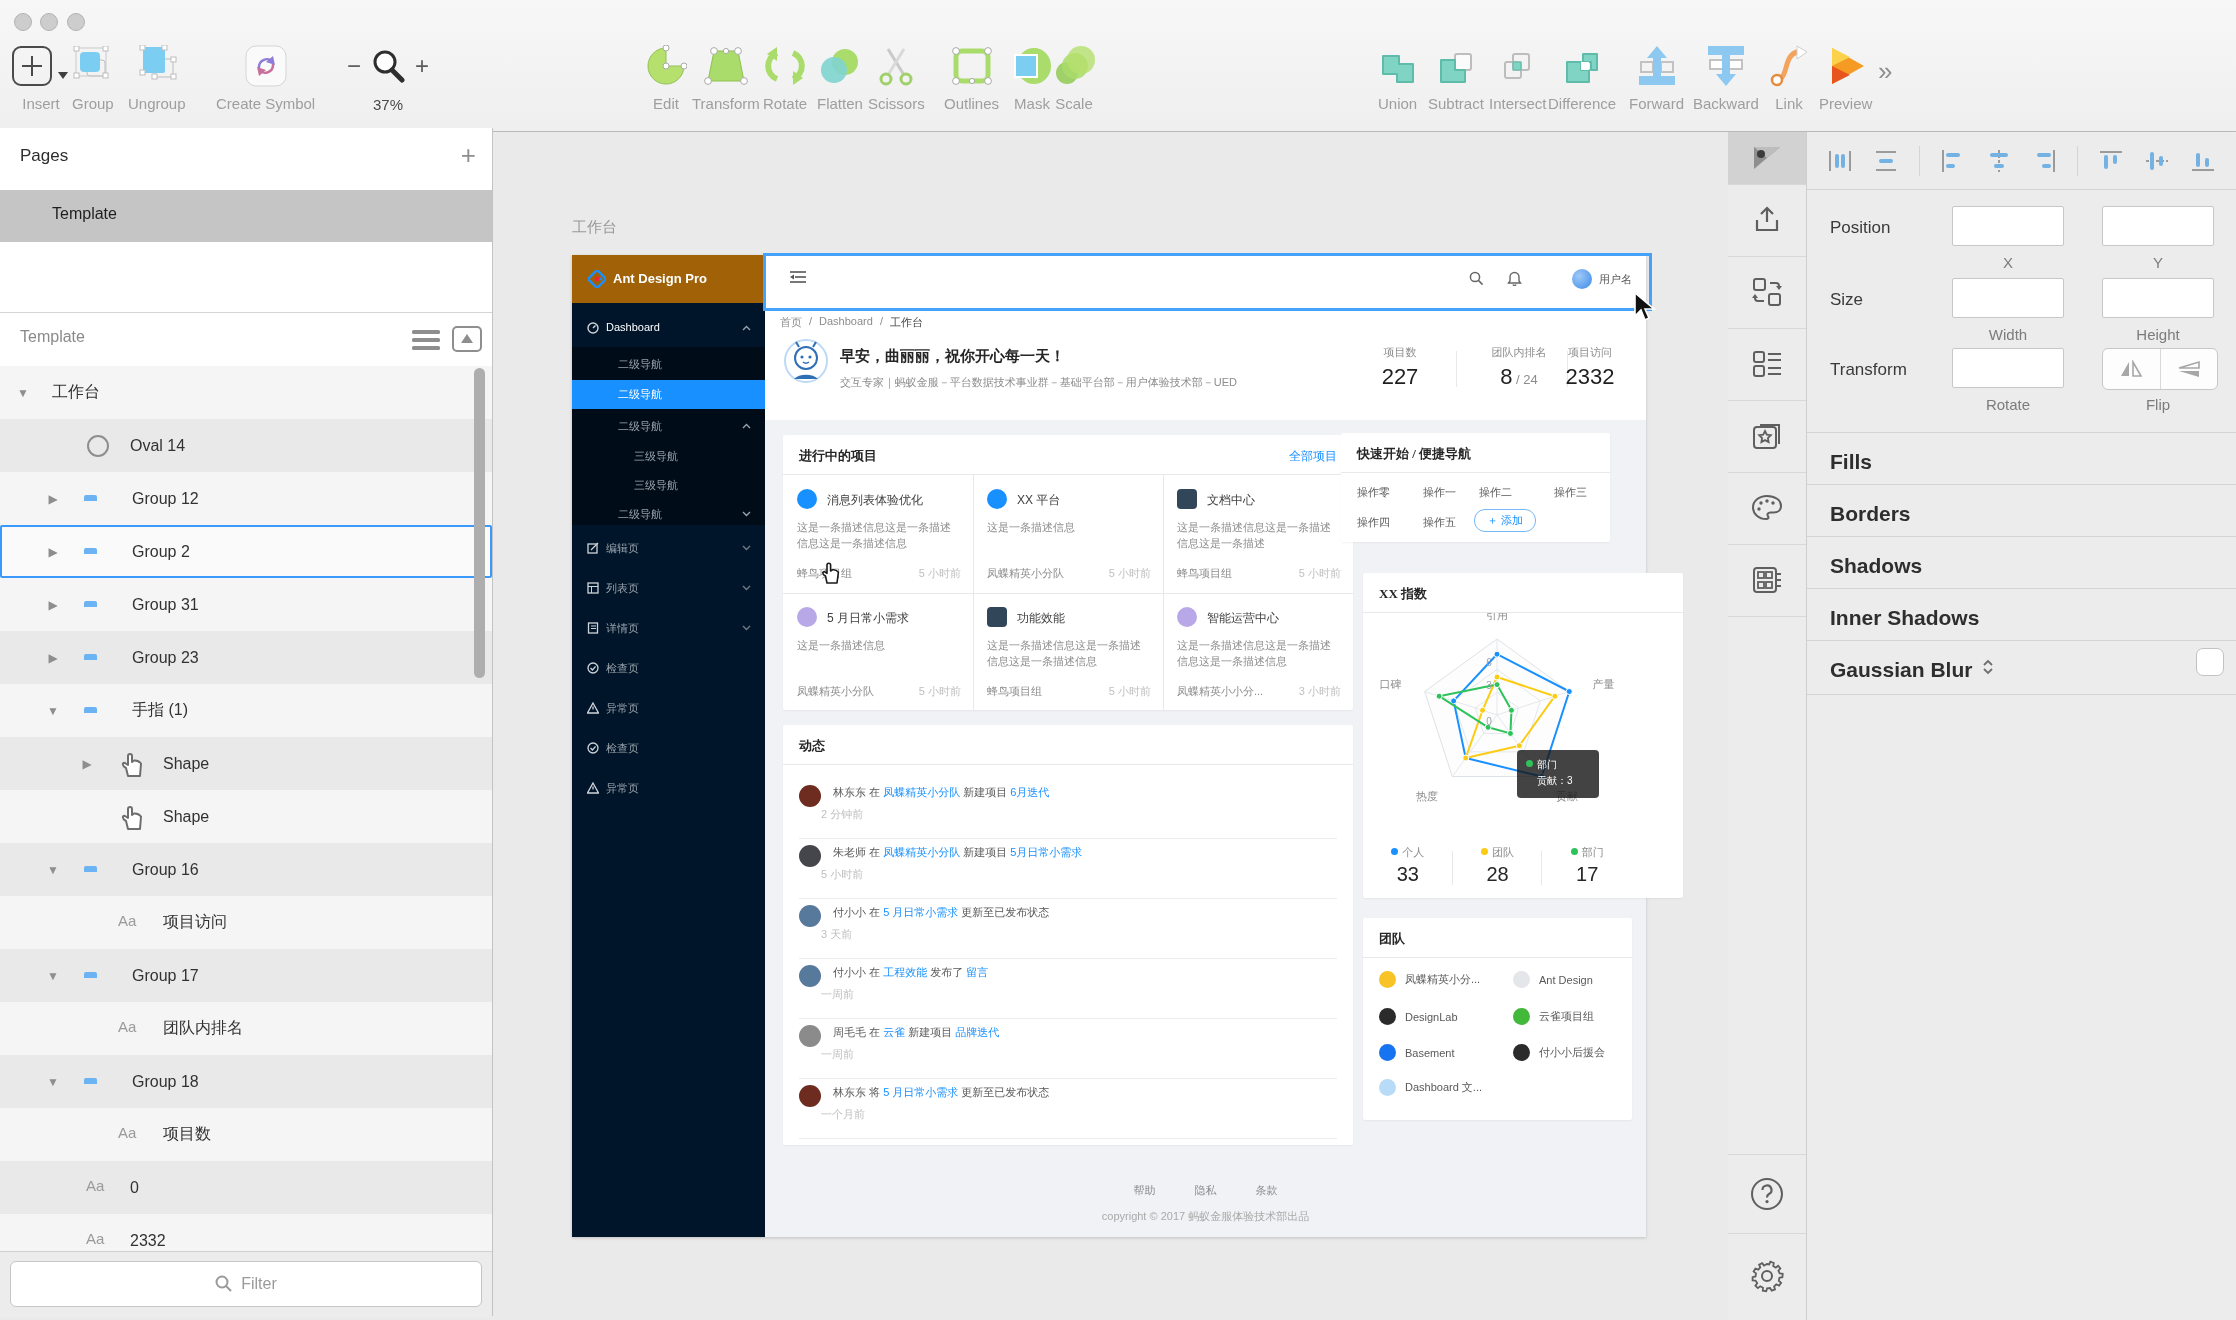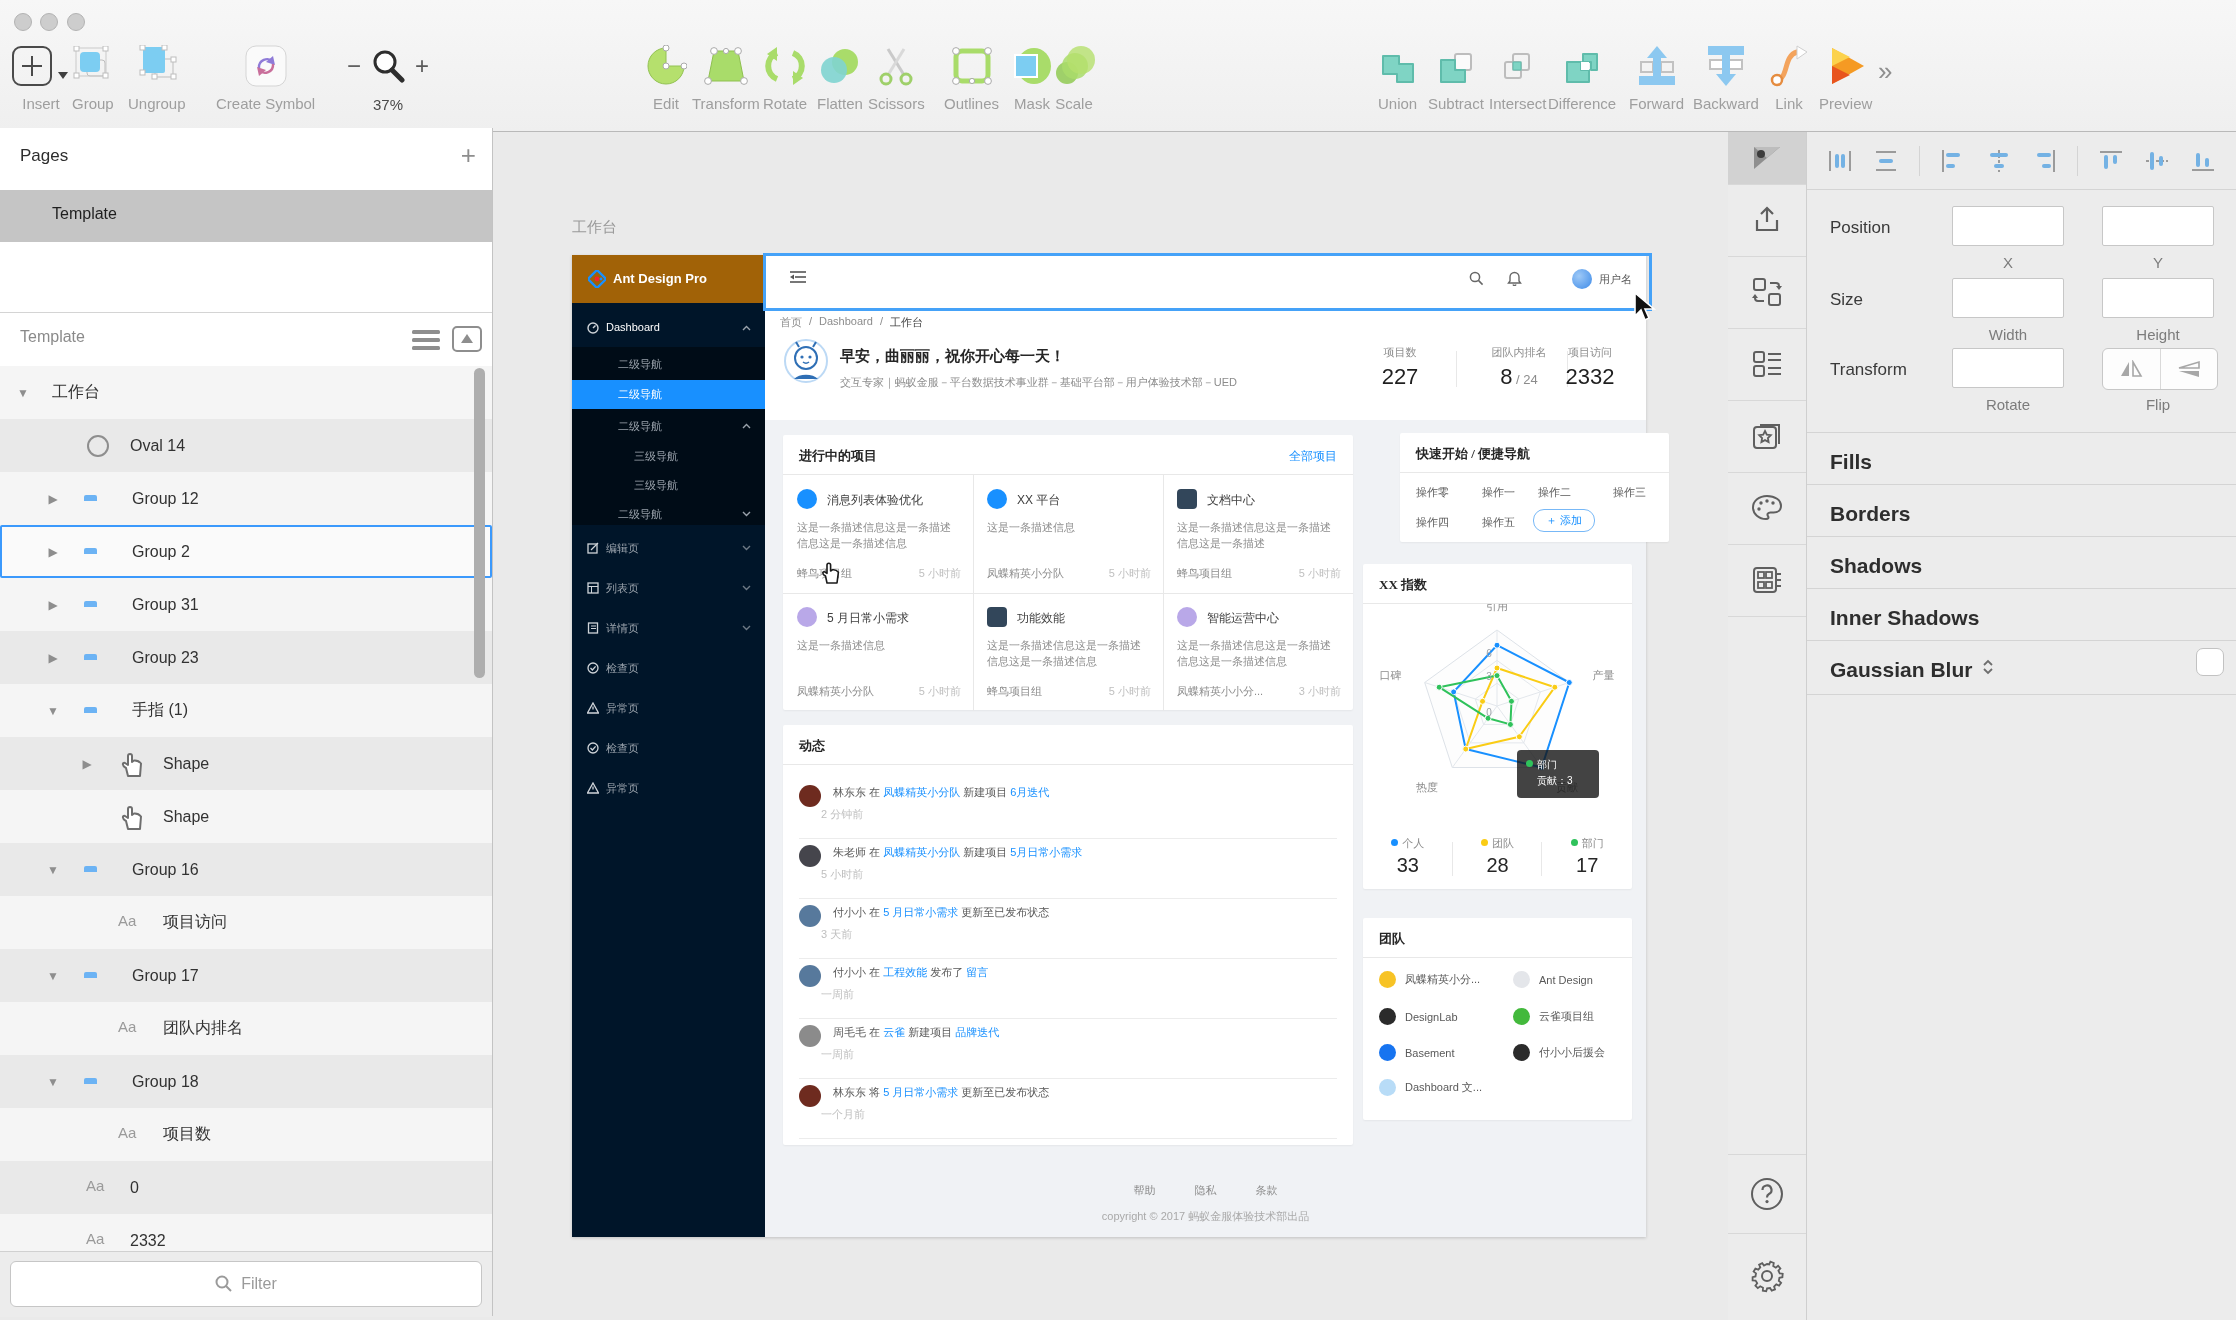--- a/index.html
+++ b/index.html
@@ -832,34 +832,34 @@
             <span class="fsep"></span>
         </div>
         <div class="fitem" style="top:354px">
           <span class="fav" style="background: rgb(110, 43, 31);"></span>
           <span class="fl"><span>林东东 将 </span><span class="linkblue">5 月日常小需求</span><span> 更新至已发布状态</span></span>
           <span class="ftm">一个月前</span>
             <span class="fsep"></span>
         </div>
       </div>
 
-      <div class="card" style="left:828px;top:178px;width:269px;height:109px">
+      <div class="card" style="left:769px;top:178px;width:269px;height:109px">
         <div class="card-h">
             <span class="ct">快速开始 / 便捷导航</span>
           </div>
         <span class="op" style="left:16px;top:52px">操作零</span>
         <span class="op linkblue" style="left:82px;top:52px">操作一</span>
         <span class="op" style="left:138px;top:52px">操作二</span>
         <span class="op" style="left:213px;top:52px">操作三</span>
         <span class="op" style="left:16px;top:82px">操作四</span>
         <span class="op" style="left:82px;top:82px">操作五</span>
         <span id="addbtn">＋ 添加</span>
       </div>
 
-      <div class="card" style="left:791px;top:309px;width:269px;height:325px">
+      <div class="card" style="left:791px;top:318px;width:320px;height:325px">
         <div class="card-h">
             <span class="ct">XX 指数</span>
           </div>
         <svg id="radar-svg" width="269" height="232" style="position:absolute;left:0;top:40px">
             <polygon points="134.0,26.0 206.3,78.5 178.7,163.5 89.3,163.5 61.7,78.5" fill="#fdfdfd" stroke="#dde2e8" stroke-width="1"></polygon>
             <line x1="134" y1="102" x2="134" y2="26" stroke="#e3e7ec" stroke-width="1"></line>
             <line x1="134" y1="102" x2="206.28029523843168" y2="78.51470842750399" stroke="#e3e7ec" stroke-width="1"></line>
             <line x1="134" y1="102" x2="178.67167917422796" y2="163.485291572496" stroke="#e3e7ec" stroke-width="1"></line>
             <line x1="134" y1="102" x2="89.32832082577205" y2="163.485291572496" stroke="#e3e7ec" stroke-width="1"></line>
             <line x1="134" y1="102" x2="61.71970476156834" y2="78.51470842750398" stroke="#e3e7ec" stroke-width="1"></line>

